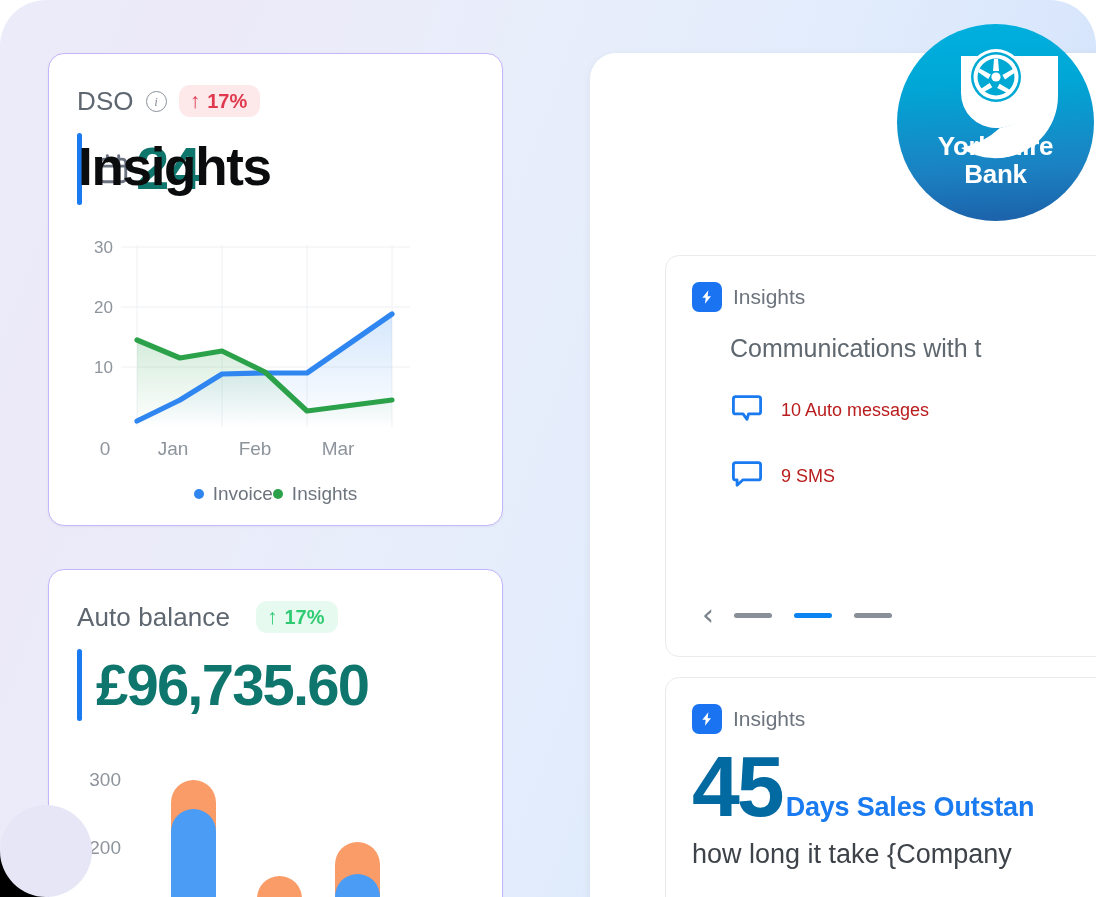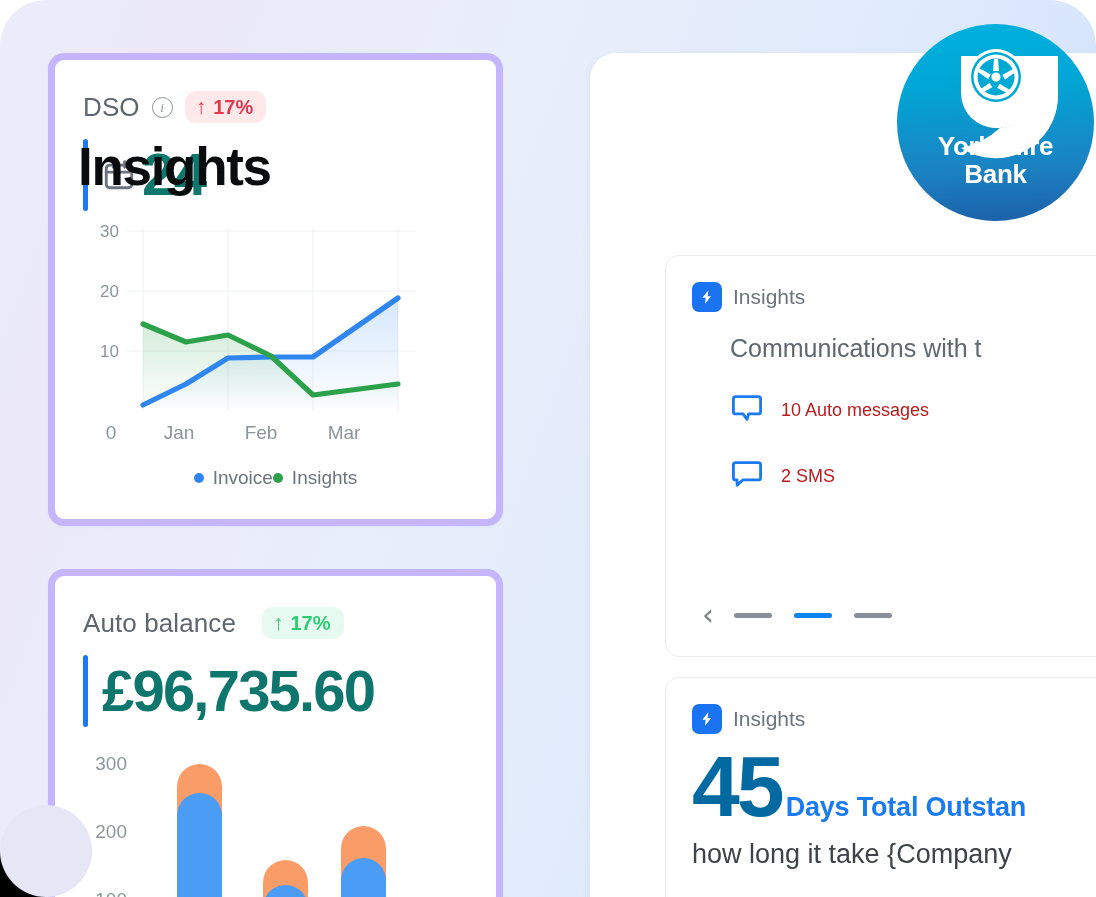--- a/index.html
+++ b/index.html
@@ -30,21 +30,21 @@
        #eceaf8 16%,
        #e9eefb 38%,
        #e2ecfc 60%,
        #d5e4fc 82%,
        #cfe2fc 100%);
     overflow: hidden;
   }
 
   .card {
     background: #ffffff;
-    border: 7px solid #c4b5fd;
+    border: 1px solid #c4b5fd;
     border-radius: 16px;
     box-shadow: 0 1px 3px rgba(16,24,40,.05);
   }
 
   .card-dso {
     position: absolute;
     left: 48px; top: 53px;
     width: 455px; height: 473px;
     padding: 30px 28px 12px 28px;
     overflow: hidden;
@@ -123,21 +123,21 @@
     font-size: 60px;
     font-weight: bold;
     color: #0f766e;
     letter-spacing: -1.6px;
     line-height: 1;
     white-space: nowrap;
   }
   .big-value.money { font-size: 58px; letter-spacing: -1.8px; }
 
   
-  .chart-wrap { position: relative; margin-top: 16px; }
+  .chart-wrap { position: relative; margin-top: 38px; }
   .legend {
     display: flex;
     justify-content: center;
     margin-top: 10px;
   }
   .legend-item {
     display: flex;
     align-items: center;
     gap: 9px;
     font-size: 19px;
@@ -475,21 +475,21 @@
       </span>
       <span class="msg-text">10 Auto messages</span>
     </div>
 
     <div class="msg-row">
       <span>
         <svg width="34" height="34" viewBox="0 0 24 24" fill="none" stroke="#1a7af0" stroke-width="2" stroke-linecap="round" stroke-linejoin="round">
           <path d="M20 4 H4 a1.6 1.6 0 0 0 -1.6 1.6 v9 A1.6 1.6 0 0 0 4 16.2 h1 V20 l4 -3.8 h11 a1.6 1.6 0 0 0 1.6-1.6 v-9 A1.6 1.6 0 0 0 20 4 z"></path>
         </svg>
       </span>
-      <span class="msg-text">2 SMS</span>
+      <span class="msg-text">9 SMS</span>
     </div>
 
     <div class="carousel">
       <span class="chev">‹</span>
       <span class="dashes">
         <span class="dash"></span>
         <span class="dash active"></span>
         <span class="dash"></span>
       </span>
     </div>
@@ -500,20 +500,20 @@
       <span class="bolt-chip">
         <svg width="16" height="16" viewBox="0 0 24 24" fill="#ffffff">
           <path d="M14 2 L5 13 h5 l-1 9 9-11 h-5 z"></path>
         </svg>
       </span>
       <span class="chip-text">Insights</span>
     </div>
 
     <div class="dso-big-row">
       <span class="dso-number">45</span>
-      <span class="dso-caption">Days Total Outstan</span>
+      <span class="dso-caption">Days Sales Outstan</span>
     </div>
 
     <div class="dso-sub">how long it take {Company</div>
   </div>
 
   <div class="corner-nub"></div>
 </div>
 
 </body></html>

